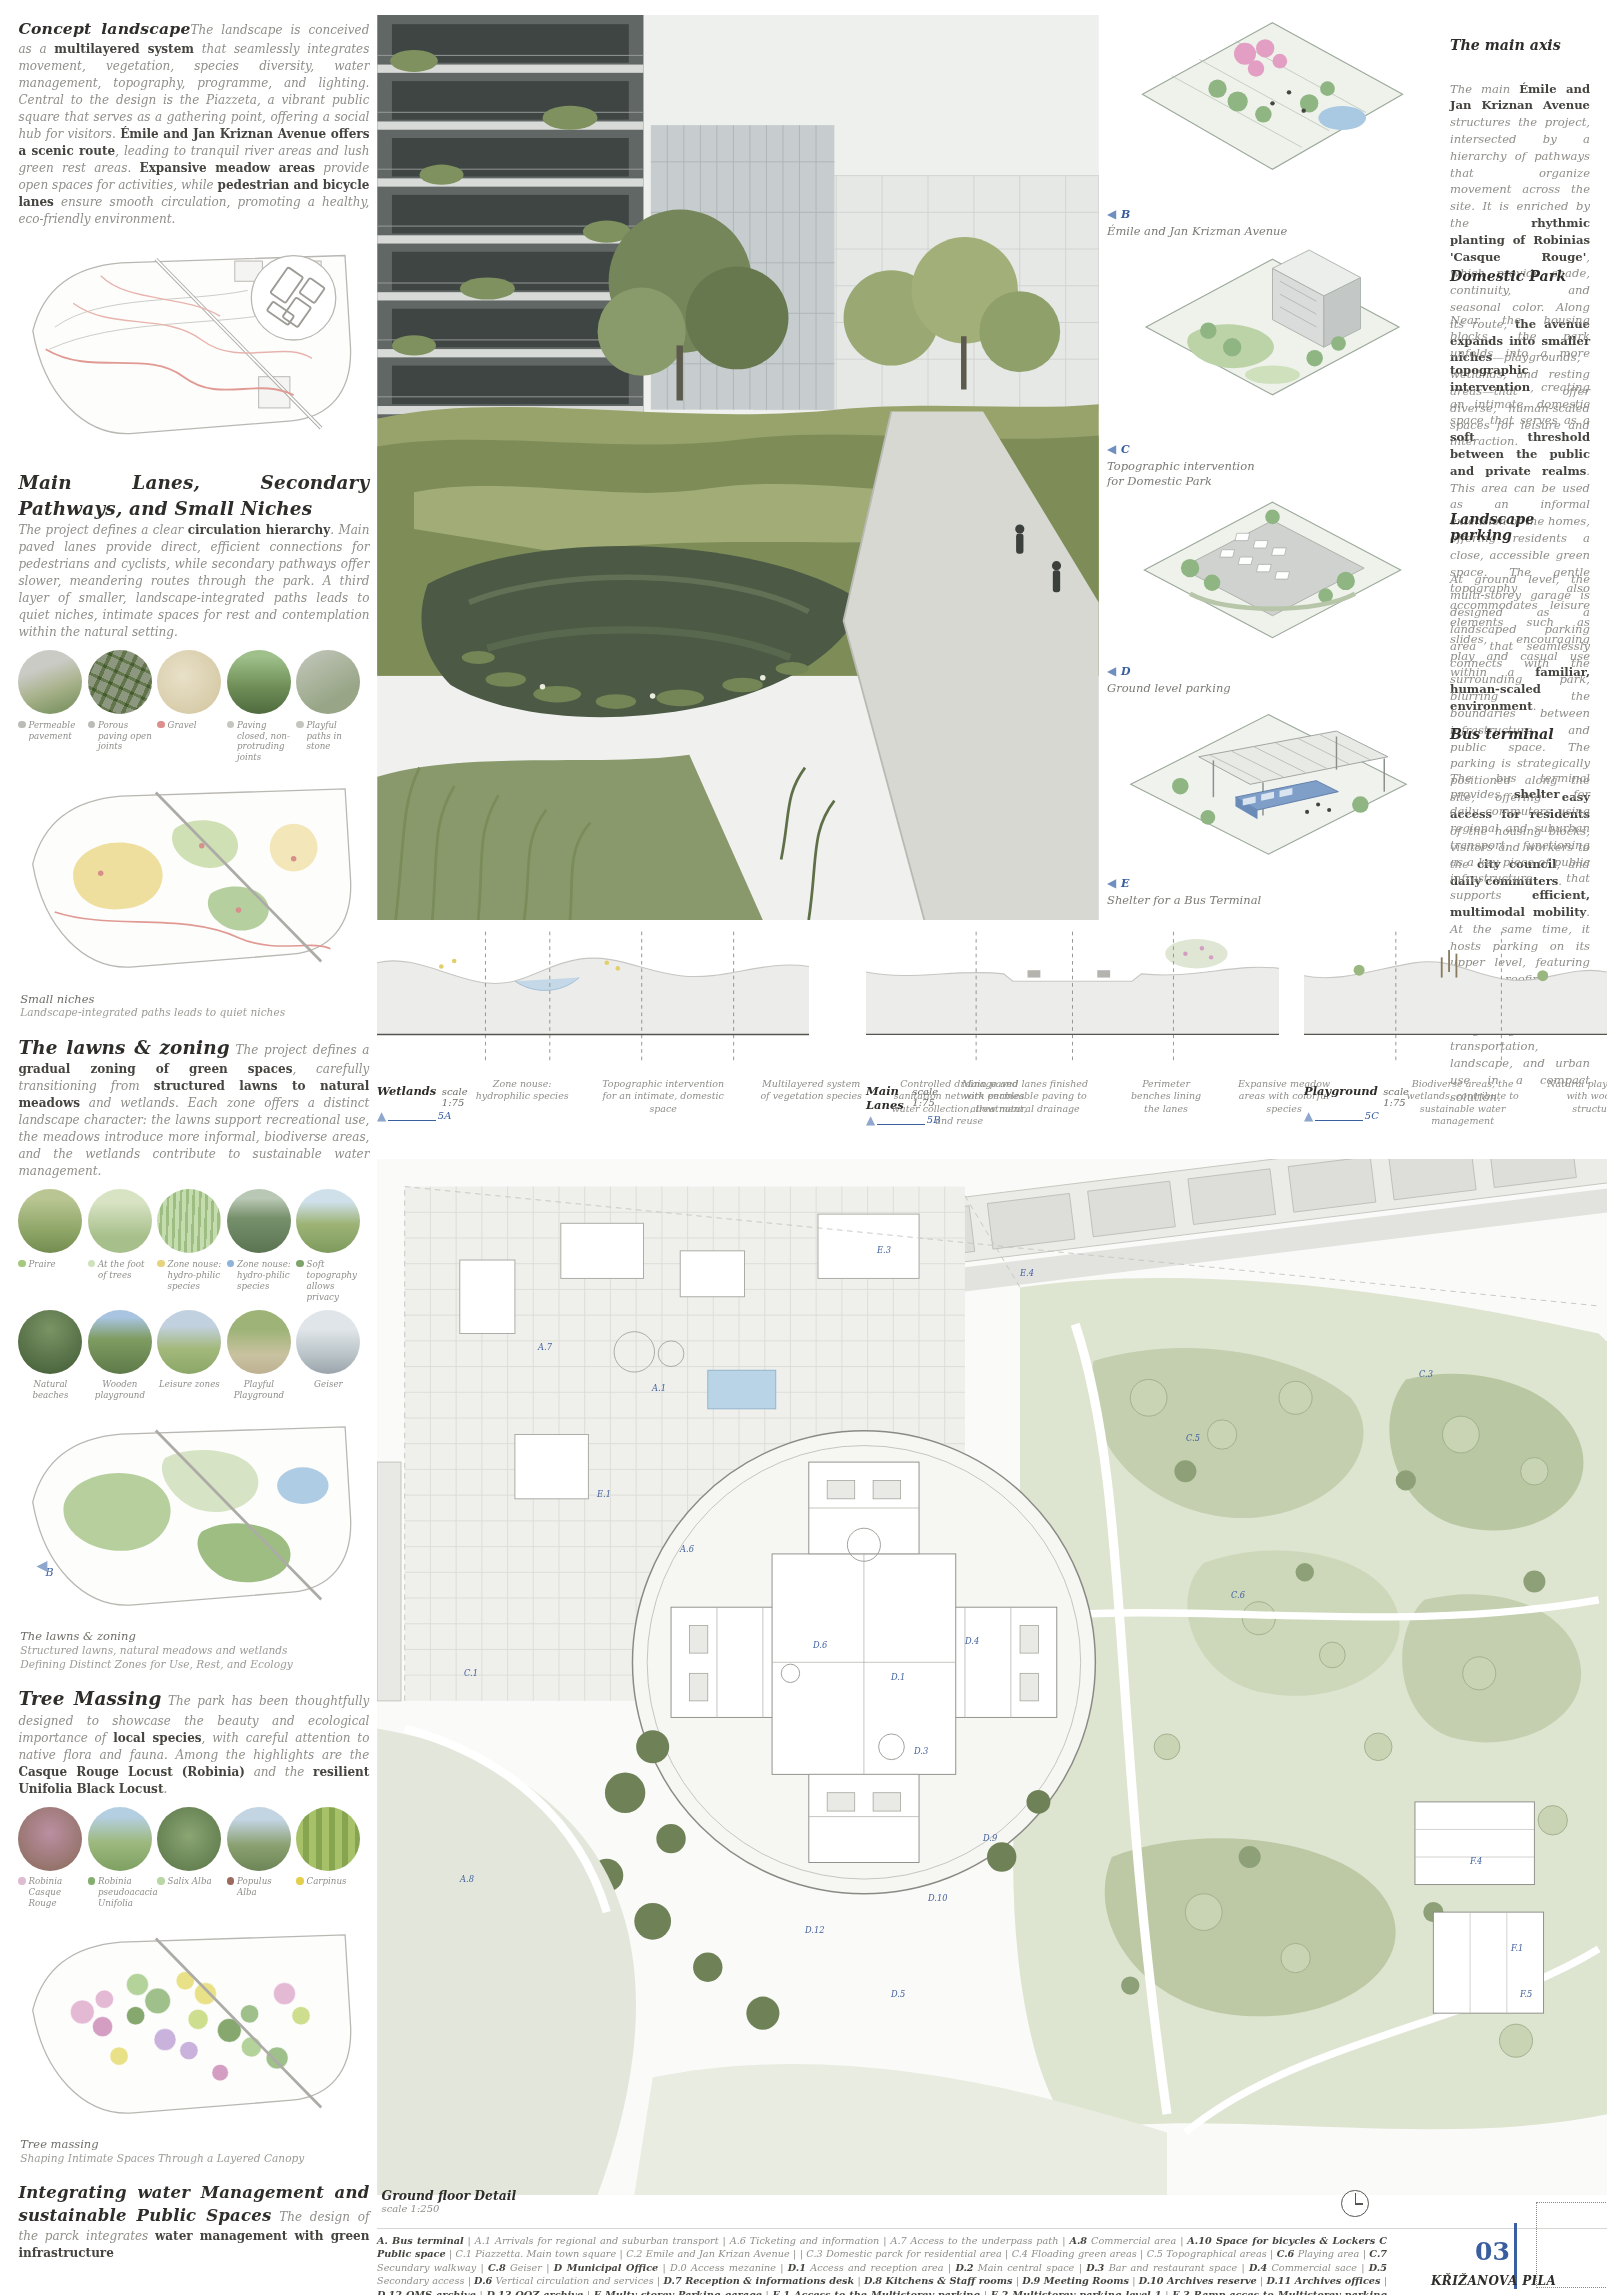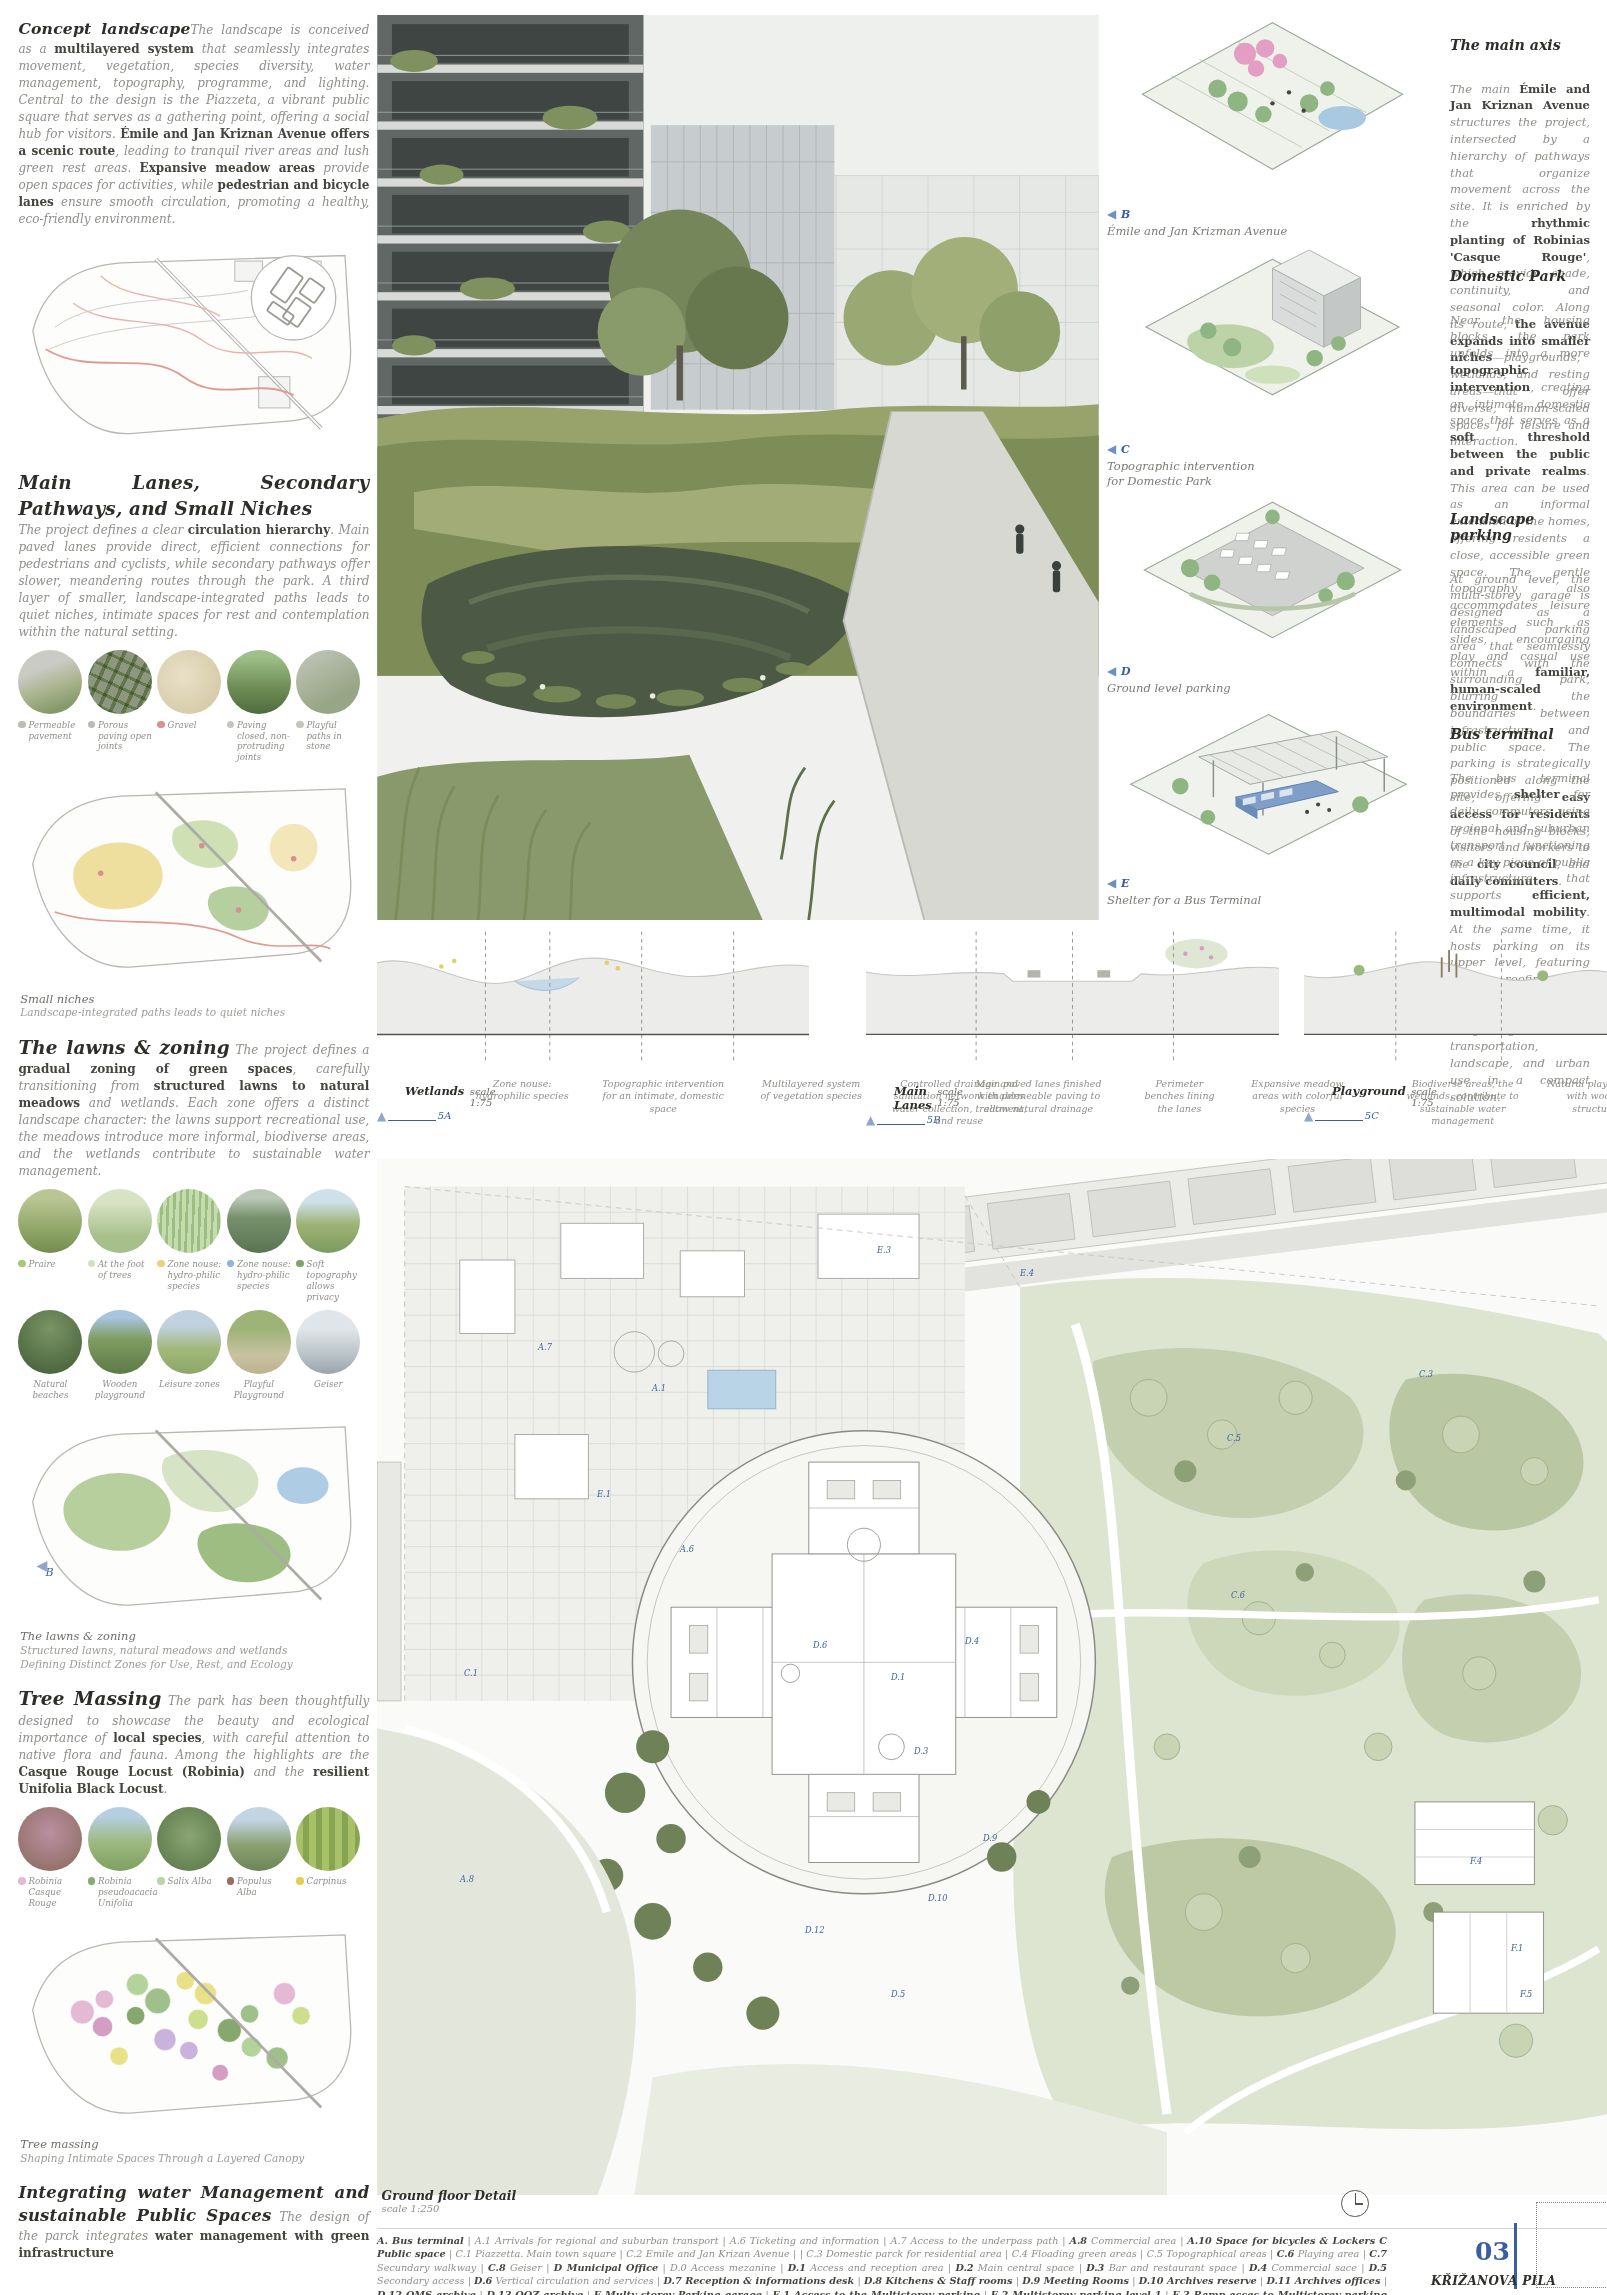--- a/index.html
+++ b/index.html
@@ -57,21 +57,21 @@
   .footer{position:absolute;left:377px;top:2195px;width:1231px;height:99px;}
 
   .fig{margin:11px 0 0 0;}
   .caption{margin:7.3px 0 0 1.8px;}
   .axon-cap{position:absolute;font-style:italic;}
   .axon-cap .mark{color:#3a5f9f;font-weight:bold;font-size:11px;}
   .axon-cap .tri{color:#6f8fc0;font-size:12px;}
   .axon-cap .cap-title{margin-top:3.7px;color:#7b7a75;}
 
   .band-group{position:absolute;top:0;}
-  .band-label{display:flex;align-items:baseline;gap:5.5px;margin-top:5.5px;margin-left:28px;}
+  .band-label{display:flex;align-items:baseline;gap:5.5px;margin-top:5.5px;}
   .band-name{font-style:italic;font-weight:bold;font-size:11.5px;color:#2e2d29;}
   .band-scale{font-style:italic;font-size:10px;color:#6e6d68;}
   .band-ref{display:flex;align-items:flex-end;gap:1.8px;margin-top:2.8px;color:#3a5f9f;font-size:10px;font-style:italic;}
   .band-ref .tri{color:#8fa7cc;font-size:12px;line-height:.8;}
   .band-ref .rule{display:inline-block;width:48px;border-bottom:1.3px solid #3a5f9f;}
   .band-notes{position:absolute;display:flex;gap:24px;}
   .band-note{font-style:italic;font-size:9.5px;line-height:1.3;text-align:center;color:#8f8e89;}
 
   .legend{font-style:italic;font-size:9.7px;line-height:1.38;text-align:justify;color:#8f8e89;width:1010px;}
   .legend .b{font-style:italic;font-weight:bold;color:#45443f;}
@@ -976,21 +976,21 @@
     <div>
 
     <span class="plan-label" style="left: 500px; top: 87px;">E.3</span>
         <span class="plan-label" style="left: 643px; top: 110px;">E.4</span>
         <span class="plan-label" style="left: 220px; top: 331px;">E.1</span>
         <span class="plan-label" style="left: 161px; top: 184px;">A.7</span>
         <span class="plan-label" style="left: 275px; top: 225px;">A.1</span>
         <span class="plan-label" style="left: 303px; top: 386px;">A.6</span>
         <span class="plan-label" style="left: 83px; top: 716px;">A.8</span>
         <span class="plan-label" style="left: 87px; top: 510px;">C.1</span>
-        <span class="plan-label" style="left: 826px; top: 275px; padding-left: 24px;">C.5</span>
+        <span class="plan-label" style="left: 785px; top: 275px; padding-left: 24px;">C.5</span>
         <span class="plan-label" style="left: 1042px; top: 211px;">C.3</span>
         <span class="plan-label" style="left: 854px; top: 432px;">C.6</span>
         <span class="plan-label" style="left: 436px; top: 482px;">D.6</span>
         <span class="plan-label" style="left: 514px; top: 514px;">D.1</span>
         <span class="plan-label" style="left: 588px; top: 478px;">D.4</span>
         <span class="plan-label" style="left: 537px; top: 588px;">D.3</span>
         <span class="plan-label" style="left: 606px; top: 675px;">D.9</span>
         <span class="plan-label" style="left: 551px; top: 735px;">D.10</span>
         <span class="plan-label" style="left: 380px; top: 767px; margin-left: 48px;">D.12</span>
         <span class="plan-label" style="left: 514px; top: 831px;">D.5</span>

